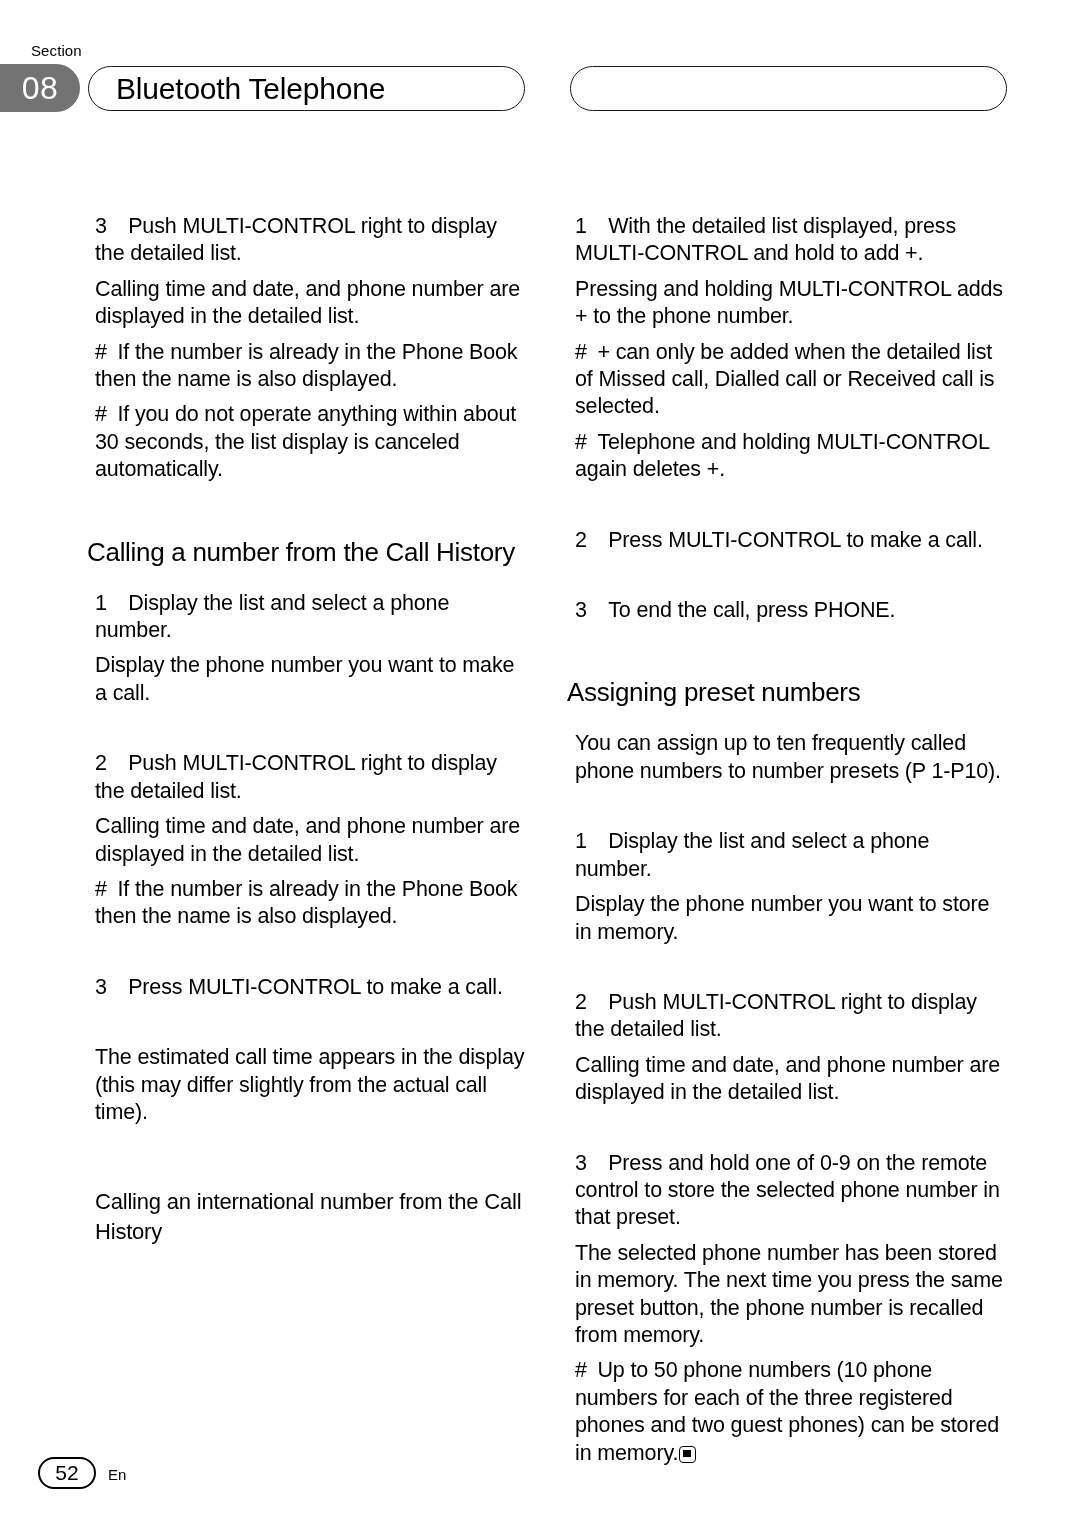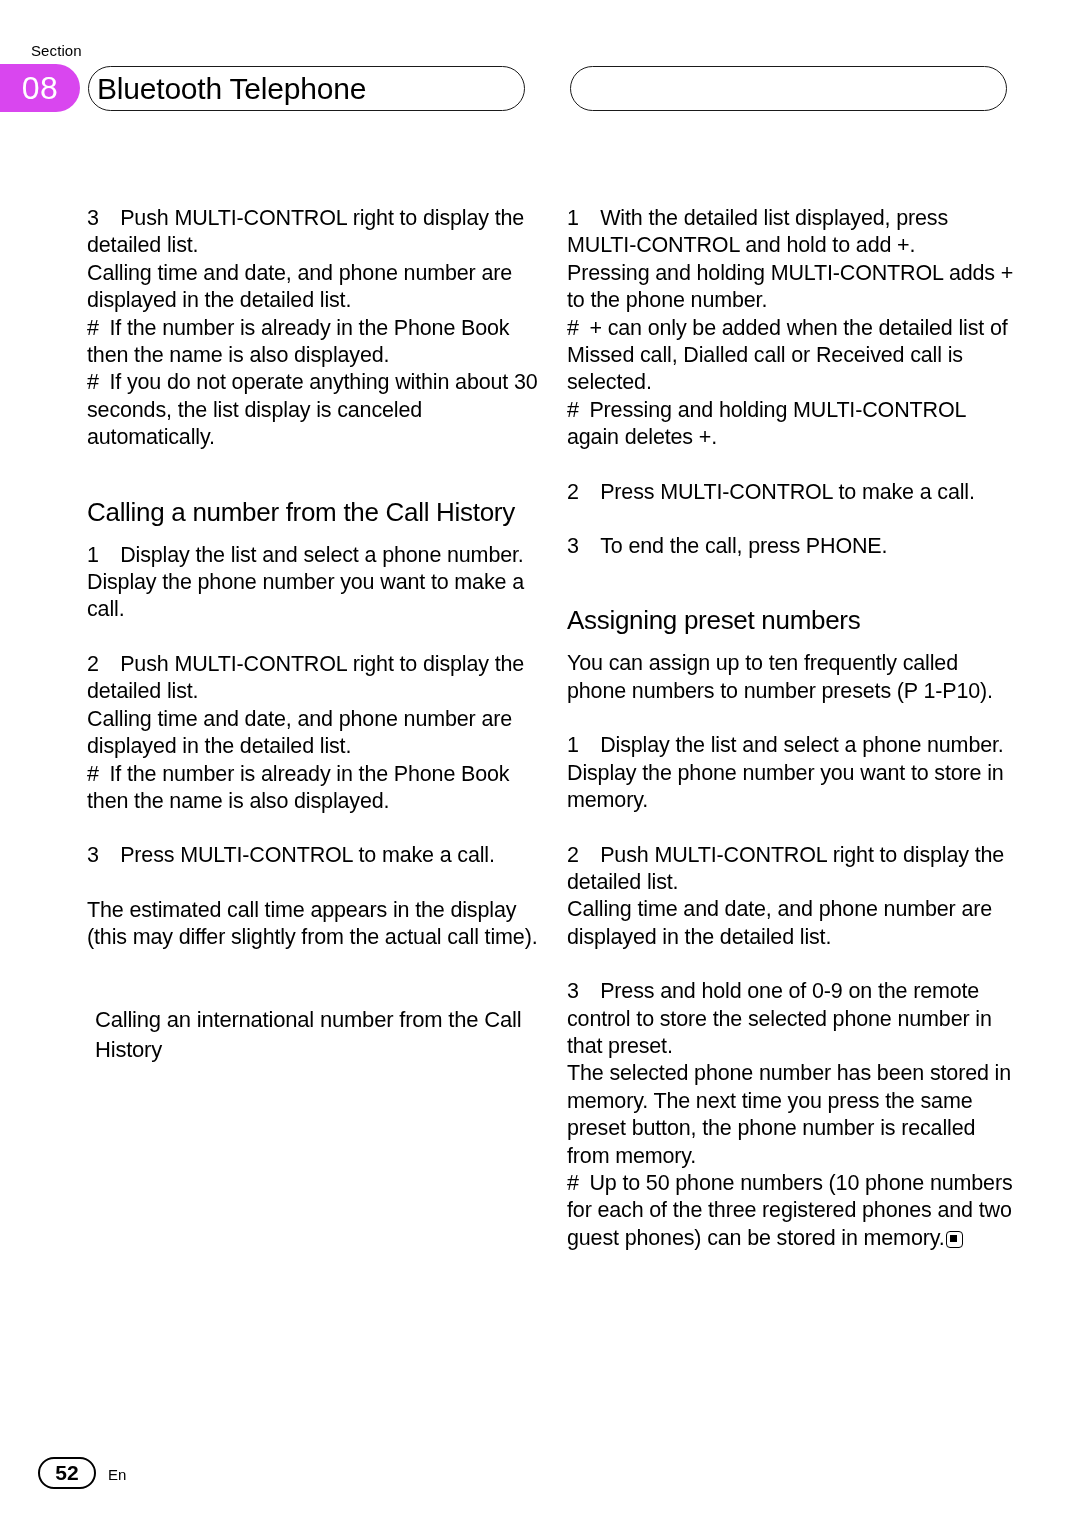--- a/index.html
+++ b/index.html
@@ -31,21 +31,21 @@
     font-size: 15px;
     letter-spacing: 0.1px;
     line-height: 1;
   }
   .section-tab {
     position: absolute;
     left: 0px;
     top: 64px;
     width: 80px;
     height: 48px;
-    background: #d946ef;
+    background: #737373;
     border-radius: 0 24px 24px 0;
     color: #ffffff;
     font-size: 32px;
     display: flex;
     align-items: center;
     justify-content: center;
     letter-spacing: 0.5px;
   }
   .title-pill {
     position: absolute;
@@ -53,21 +53,21 @@
     top: 66px;
     width: 437px;
     height: 45px;
     border: 1.6px solid #1a1a1a;
     border-radius: 23px;
     display: flex;
     align-items: center;
     box-sizing: border-box;
   }
   .title-pill-label {
-    padding-left: 8px;
+    padding-left: 27px;
     font-size: 30px;
     letter-spacing: -0.2px;
   }
   .header-pill-right {
     position: absolute;
     left: 570px;
     top: 66px;
     width: 437px;
     height: 45px;
     border: 1.6px solid #1a1a1a;
@@ -88,21 +88,21 @@
     width: 452px;
   }
   .col-left  { left: 87px; }
   .col-right { left: 567px; }
 
   .body-text {
     font-size: 21.5px;
     line-height: 27.4px;
     letter-spacing: -0.15px;
   }
-  .para { margin: 0; }
+  .para { margin: 8px; }
   .gap-step   { height: 27px; }
 
   h2.head {
     font-size: 26px;
     line-height: 32px;
     font-weight: normal;
     margin: 0;
     letter-spacing: -0.3px;
   }
   h3.subhead {
@@ -153,21 +153,20 @@
     top: 18px;
     width: 58px;
     height: 32px;
     border: 2px solid #000;
     border-radius: 16px;
     display: flex;
     align-items: center;
     justify-content: center;
     font-size: 21px;
     box-sizing: border-box;
-    font-weight: bold;
   }
   .lang-code {
     position: absolute;
     left: 108px;
     top: 27px;
     font-size: 15px;
   }
 </style>
 </head>
 <body>
@@ -212,21 +211,21 @@
     <h3 class="subhead">Calling an international number from the Call History</h3>
     <div class="subhead-gap-after"></div>
 
   </div>
 
   <div class="col col-right">
     <div class="body-text">
       <p class="para">1 With the detailed list displayed, press MULTI-CONTROL and hold to add +.</p>
       <p class="para">Pressing and holding MULTI-CONTROL adds + to the phone number.</p>
       <p class="para"># + can only be added when the detailed list of Missed call, Dialled call or Received call is selected.</p>
-      <p class="para"># Pressing and holding MULTI-CONTROL again deletes +.</p>
+      <p class="para"># Telephone and holding MULTI-CONTROL again deletes +.</p>
       <div class="gap-step"></div>
       <p class="para">2 Press MULTI-CONTROL to make a call.</p>
       <div class="gap-step"></div>
       <p class="para">3 To end the call, press PHONE.</p>
     </div>
 
     <div class="head-gap-before"></div>
     <h2 class="head">Assigning preset numbers</h2>
     <div class="head-gap-after"></div>
 

